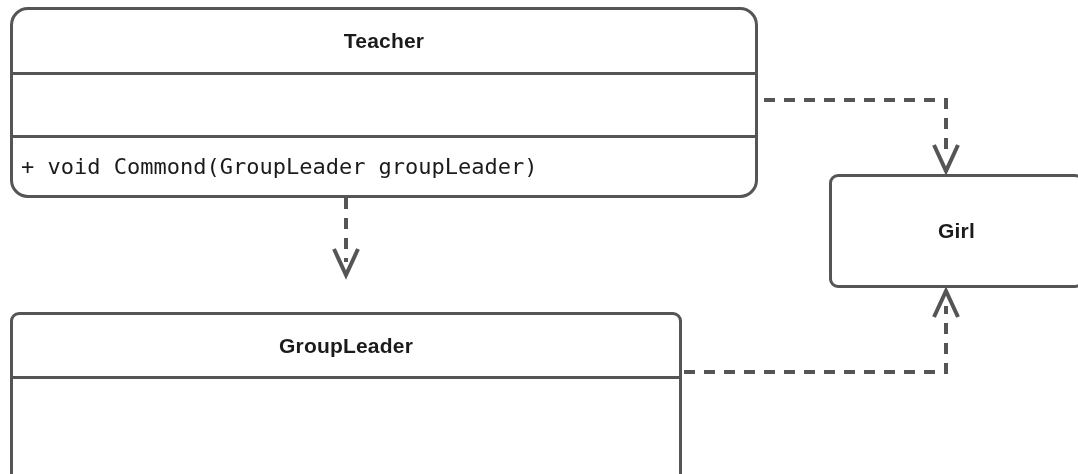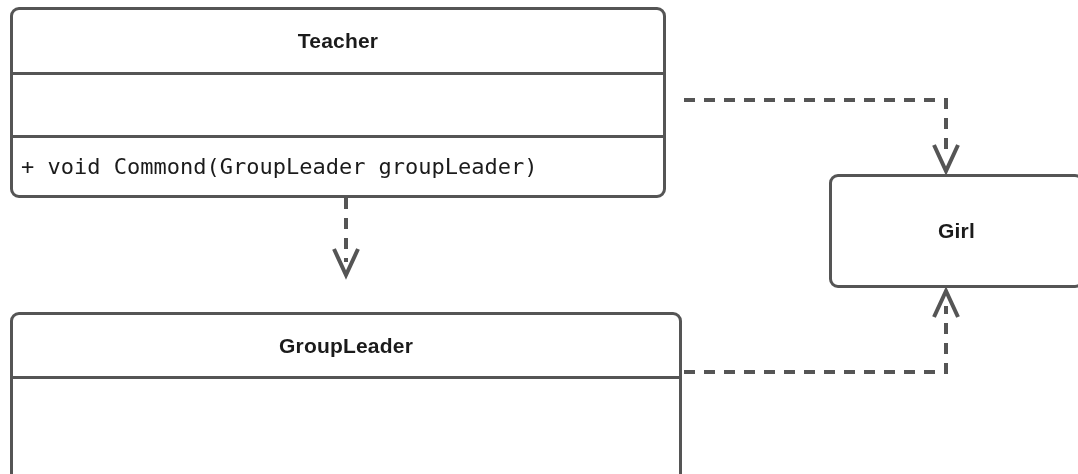--- a/index.html
+++ b/index.html
@@ -61,22 +61,23 @@
     font-size: 22px;
     color: #1b1b1b;
     white-space: nowrap;
     line-height: 1;
   }
 
   
   #class-teacher {
     left: 10px;
     top: 7px;
-    width: 656px;
+    width: 748px;
     height: 191px;
+    border-radius: 18px;
   }
   #class-teacher .compartment-title     { height: 62px; }
   #class-teacher .compartment-attributes{ height: 63px; }
   #class-teacher .compartment-methods   { flex: 1 1 auto; }
 
   #class-groupleader {
     left: 10px;
     top: 279px;
     width: 672px;
     height: 186px;

